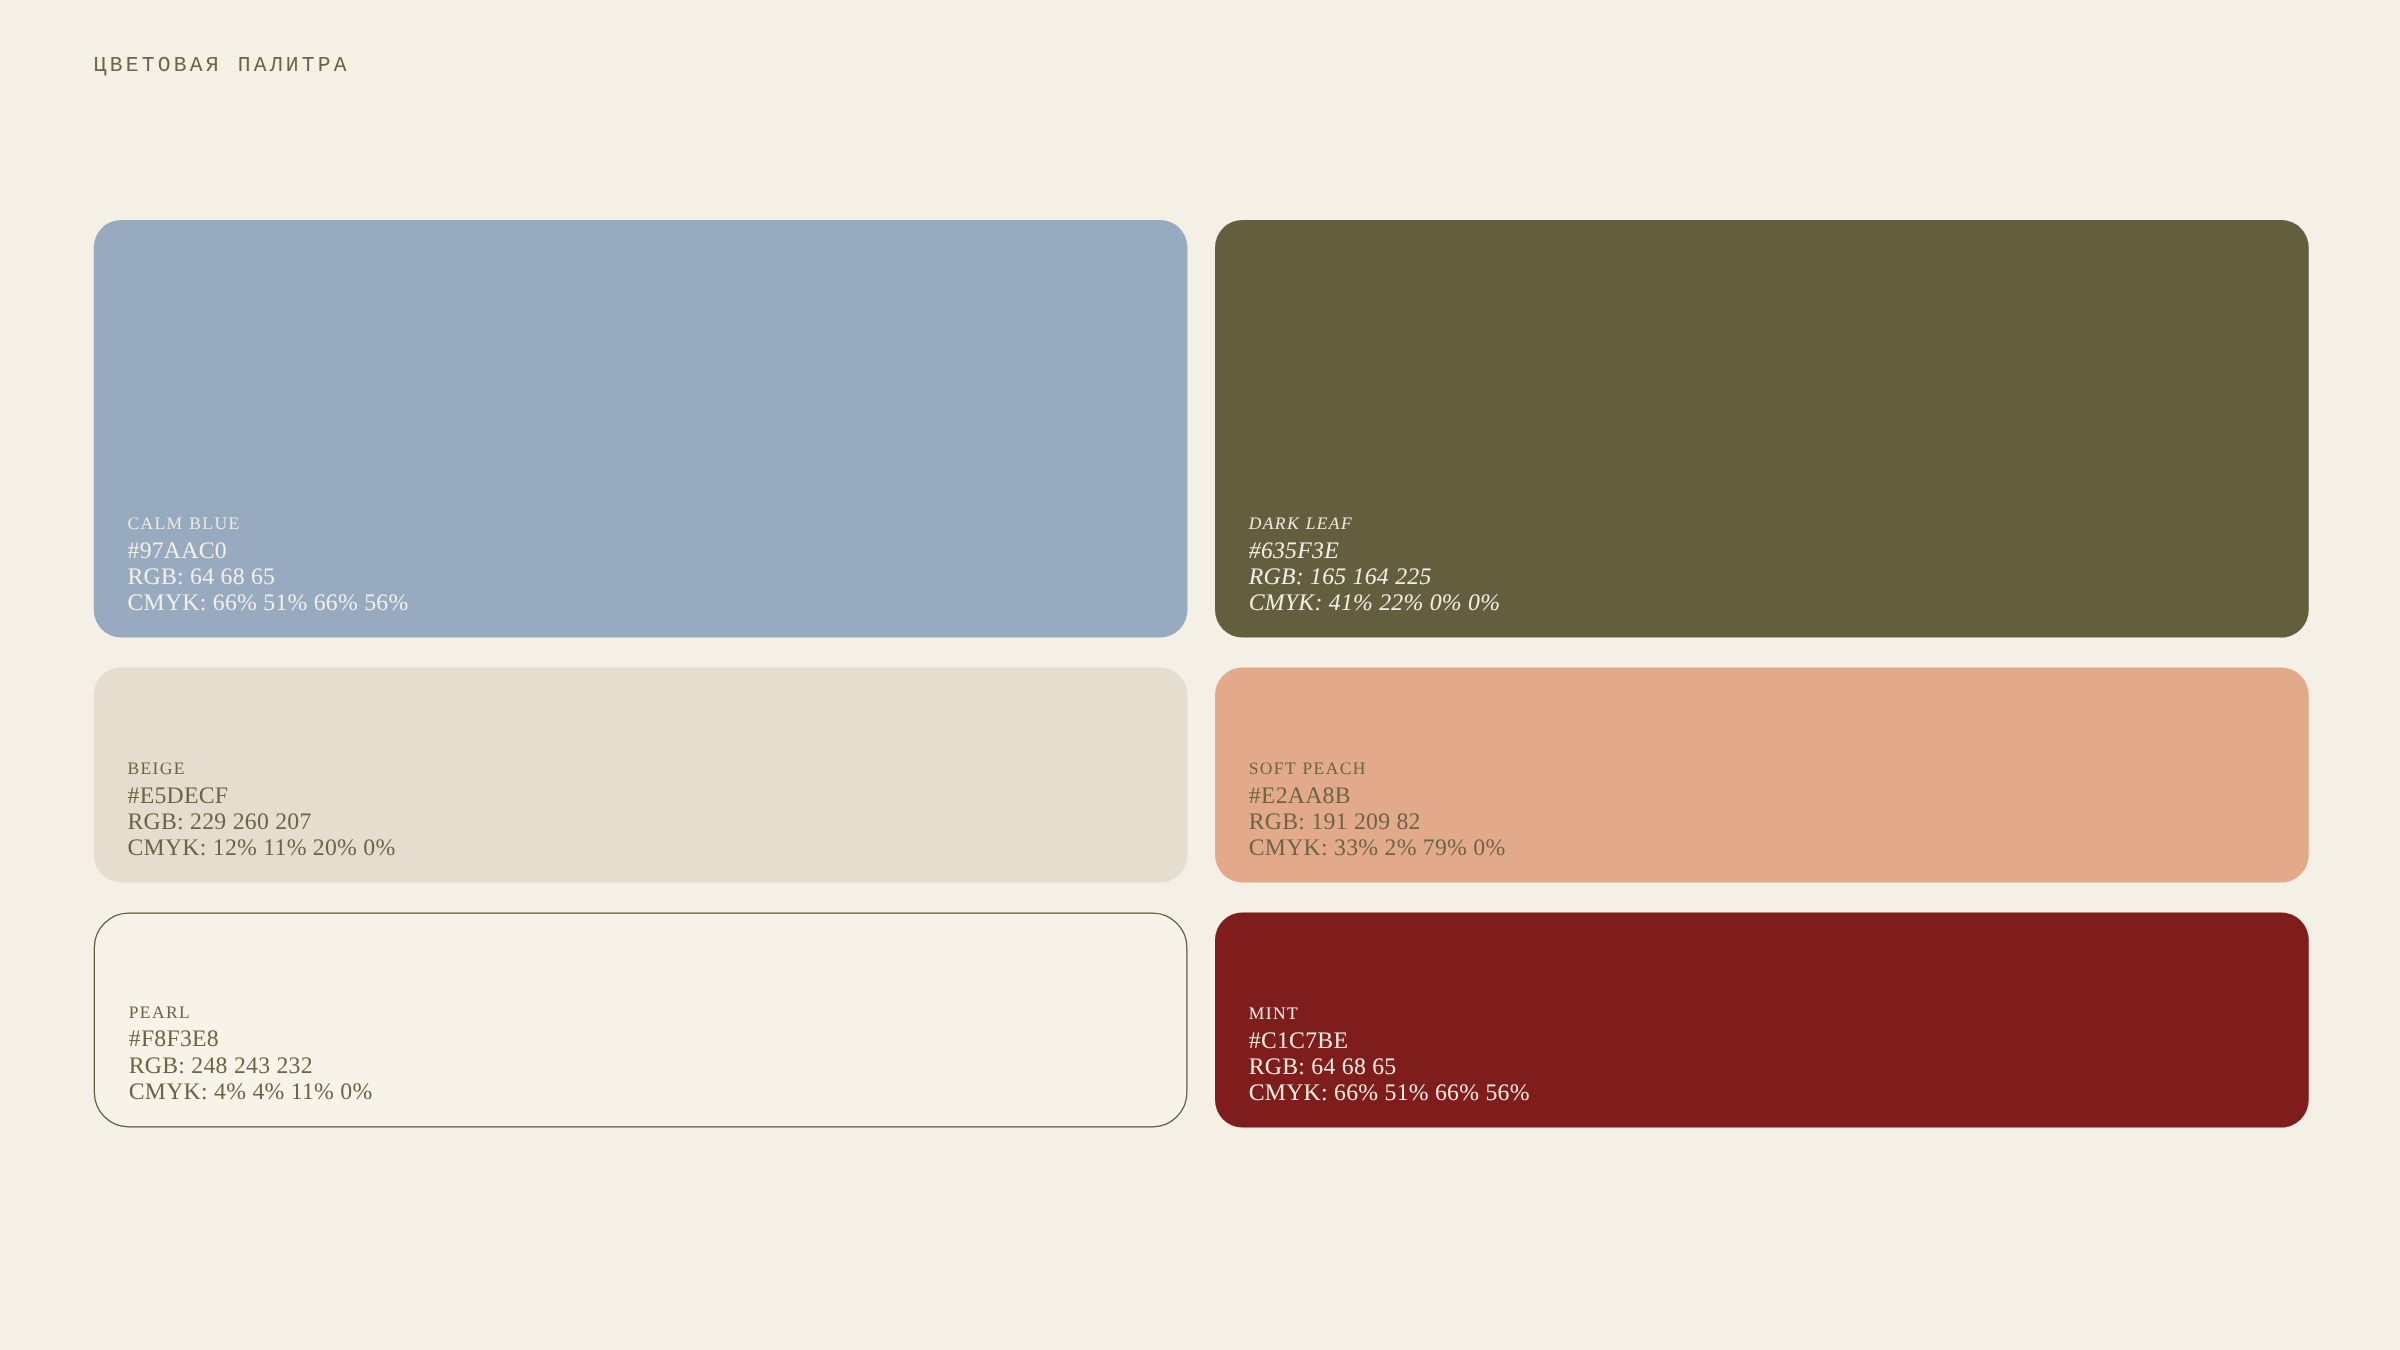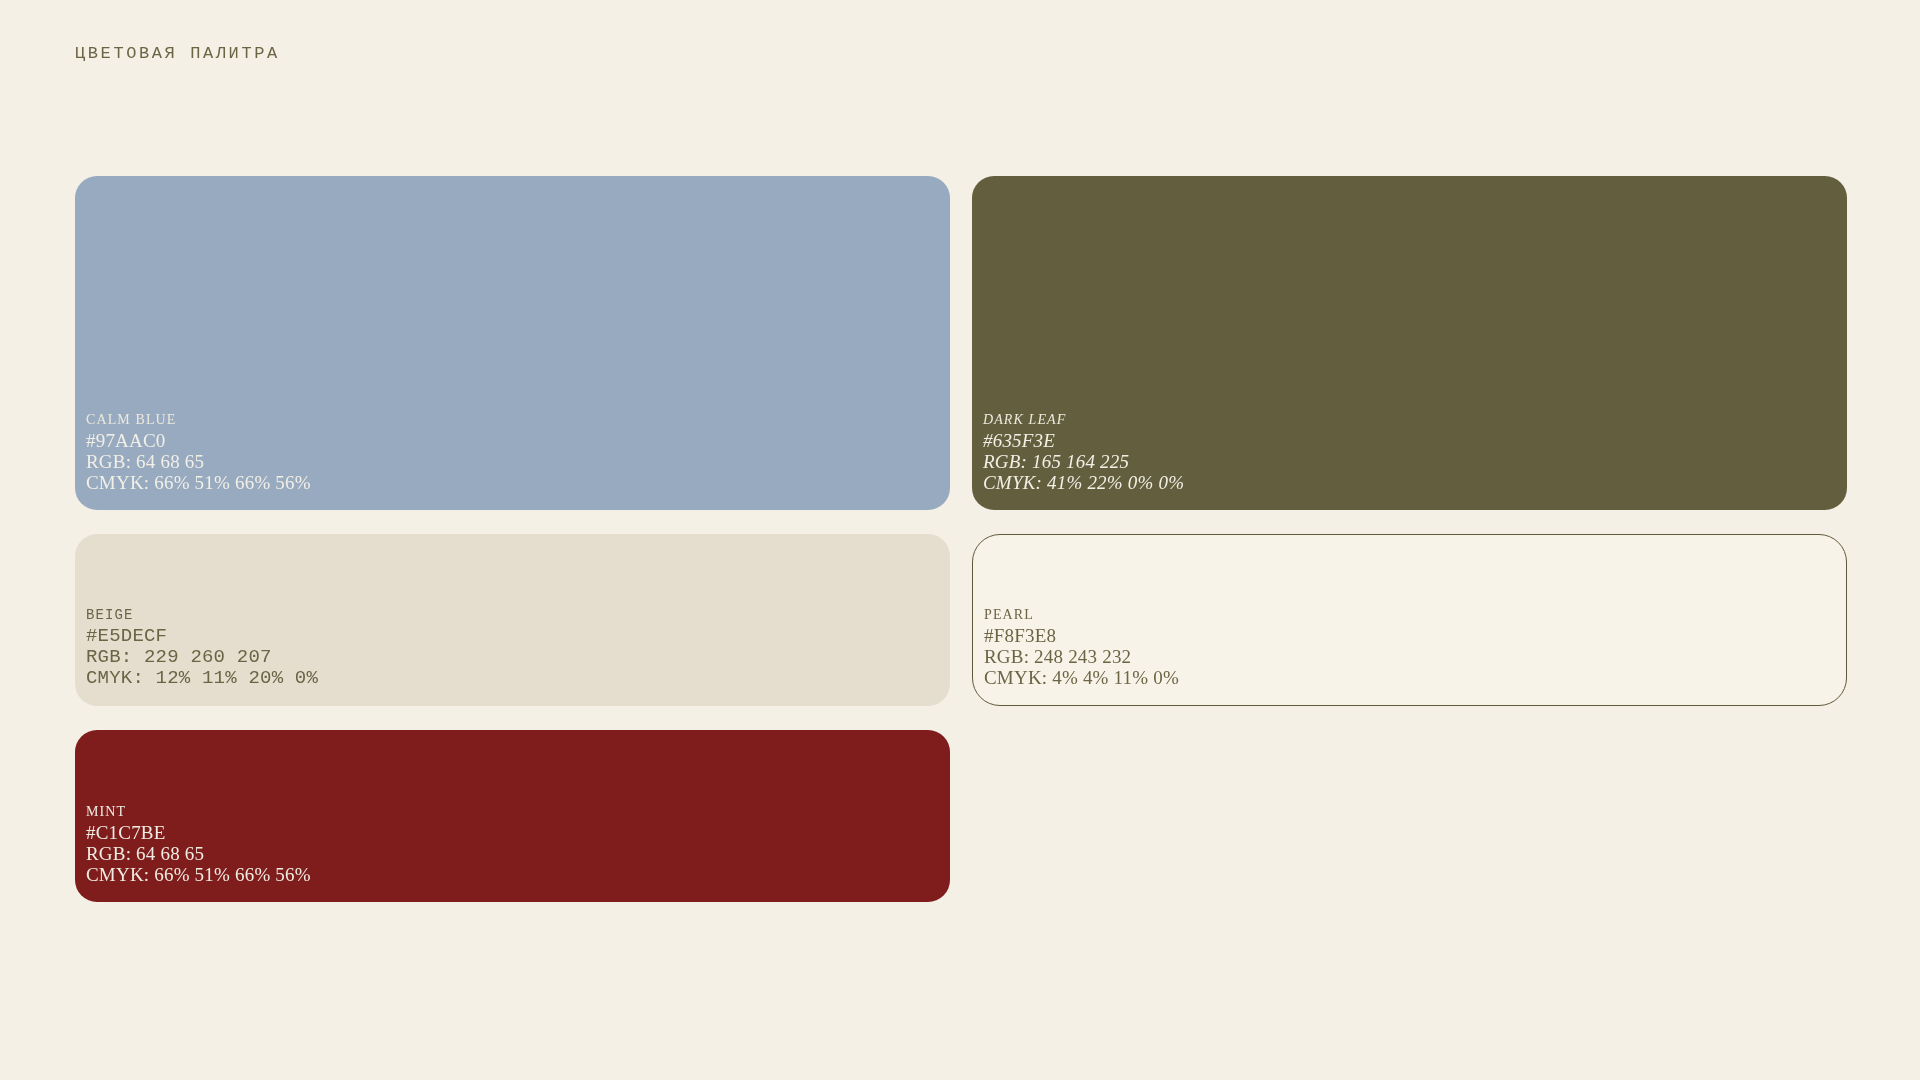--- a/index.html
+++ b/index.html
@@ -46,31 +46,31 @@
   }
 
   .swatch {
     position: relative;
     border-radius: 22px;
     box-sizing: border-box;
     overflow: hidden;
   }
 
   .swatch.row-tall   { height: 334px; }
-  .swatch.row-mid    { height: 172px; font-family: Liberation Mono, monospace; }
+  .swatch.row-mid    { height: 172px; }
   .swatch.row-short  { height: 172px; }
 
   .swatch.outlined {
     border: 1px solid #5E5A39;
     background: #F8F3E8;
   }
 
   .swatch-info {
     position: absolute;
-    left: 11px;
+    left: 27px;
     bottom: 17px;
     line-height: 21px;
     font-size: 15.5px;
     white-space: nowrap;
   }
 
   .swatch-name {
     font-size: 14px;
     letter-spacing: 1.1px;
     display: block;
@@ -120,20 +120,28 @@
 
     <div class="swatch row-mid text-dark" style="background-color: rgb(229, 222, 207);">
       <div class="swatch-info">
         <span class="swatch-name">BEIGE</span>
         <span class="swatch-hex">#E5DECF</span>
         <span class="swatch-rgb">RGB: 229 260 207</span>
         <span class="swatch-cmyk">CMYK: 12% 11% 20% 0%</span>
       </div>
     </div>
 
+    <div class="swatch row-mid text-dark" style="background-color: rgb(226, 170, 139);">
+      <div class="swatch-info">
+        <span class="swatch-name">SOFT PEACH</span>
+        <span class="swatch-hex">#E2AA8B</span>
+        <span class="swatch-rgb">RGB: 191 209 82</span>
+        <span class="swatch-cmyk">CMYK: 33% 2% 79% 0%</span>
+      </div>
+    </div>
 
     <div class="swatch row-short text-dark outlined" style="background-color: rgb(248, 243, 232); border-color: rgb(94, 90, 57); border-radius: 28px;">
       <div class="swatch-info">
         <span class="swatch-name">PEARL</span>
         <span class="swatch-hex">#F8F3E8</span>
         <span class="swatch-rgb">RGB: 248 243 232</span>
         <span class="swatch-cmyk">CMYK: 4% 4% 11% 0%</span>
       </div>
     </div>
 

